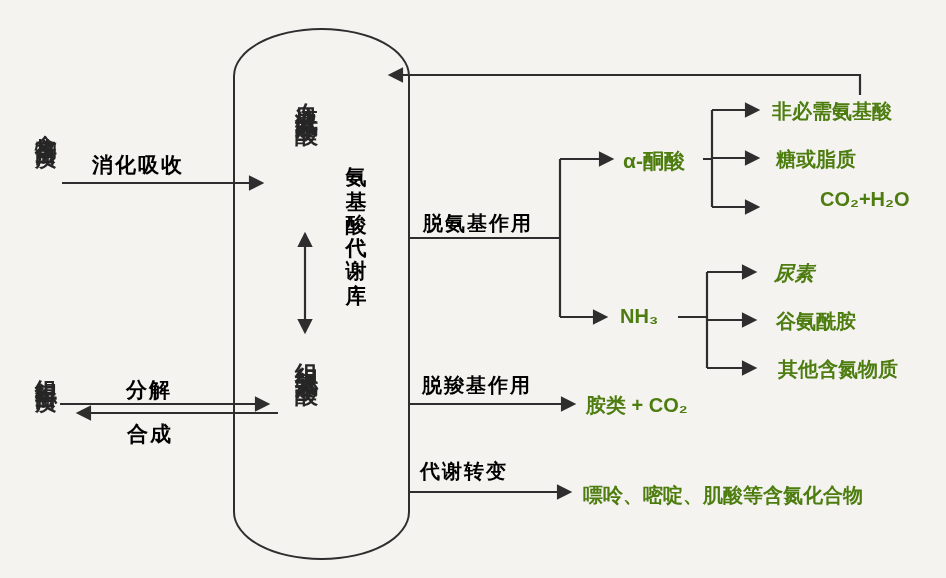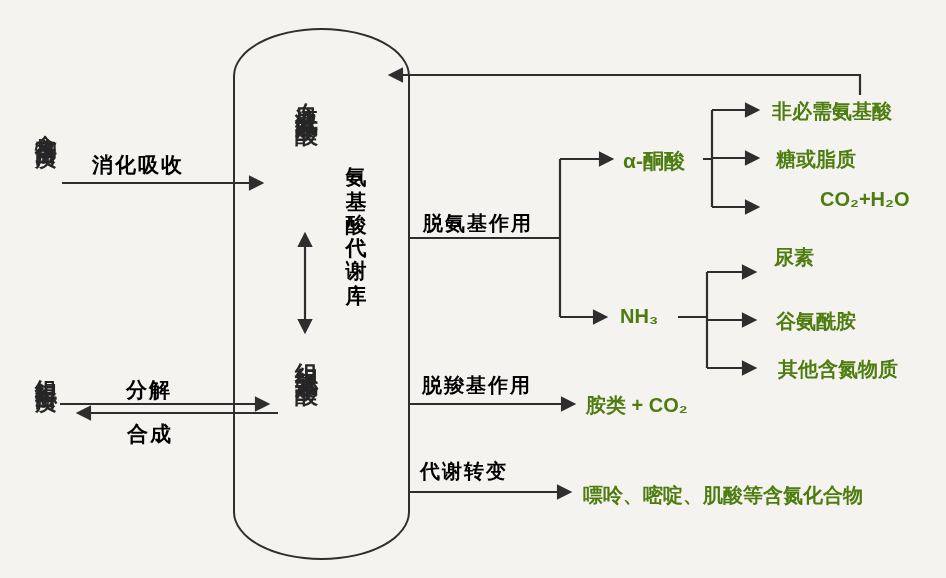--- a/index.html
+++ b/index.html
@@ -93,21 +93,21 @@
   <div class="vtxt blue pool-label" style="left:342px;top:151px;">氨基酸代谢库</div>
 
   <div class="txt blue f20" style="left:423px;top:210px;letter-spacing:2px;">脱氨基作用</div>
   <div class="txt f21" style="left:623px;top:147px;">α-酮酸</div>
   <div class="txt f20" style="left:620px;top:305px;">NH₃</div>
 
   <div class="txt f20" style="left:772px;top:98px;">非必需氨基酸</div>
   <div class="txt f20" style="left:776px;top:146px;">糖或脂质</div>
   <div class="txt f20" style="left:780px;top:188px;margin-left:40px;">CO₂+H₂O</div>
 
-  <div class="txt f20" style="left:774px;top:244px;">尿素</div>
+  <div class="txt f20" style="left:774px;top:260px;font-style:italic;">尿素</div>
   <div class="txt f20" style="left:776px;top:308px;">谷氨酰胺</div>
   <div class="txt f20" style="left:778px;top:356px;">其他含氮物质</div>
 
   <div class="txt blue f20" style="left:422px;top:372px;letter-spacing:2px;">脱羧基作用</div>
   <div class="txt f20" style="left:586px;top:392px;">胺类 + CO₂</div>
 
   <div class="txt f20" style="left:583px;top:482px;">嘌呤、嘧啶、肌酸等含氮化合物</div>
   <div class="txt blue f20" style="left:420px;top:458px;letter-spacing:2px;">代谢转变</div>
 
 </div>

